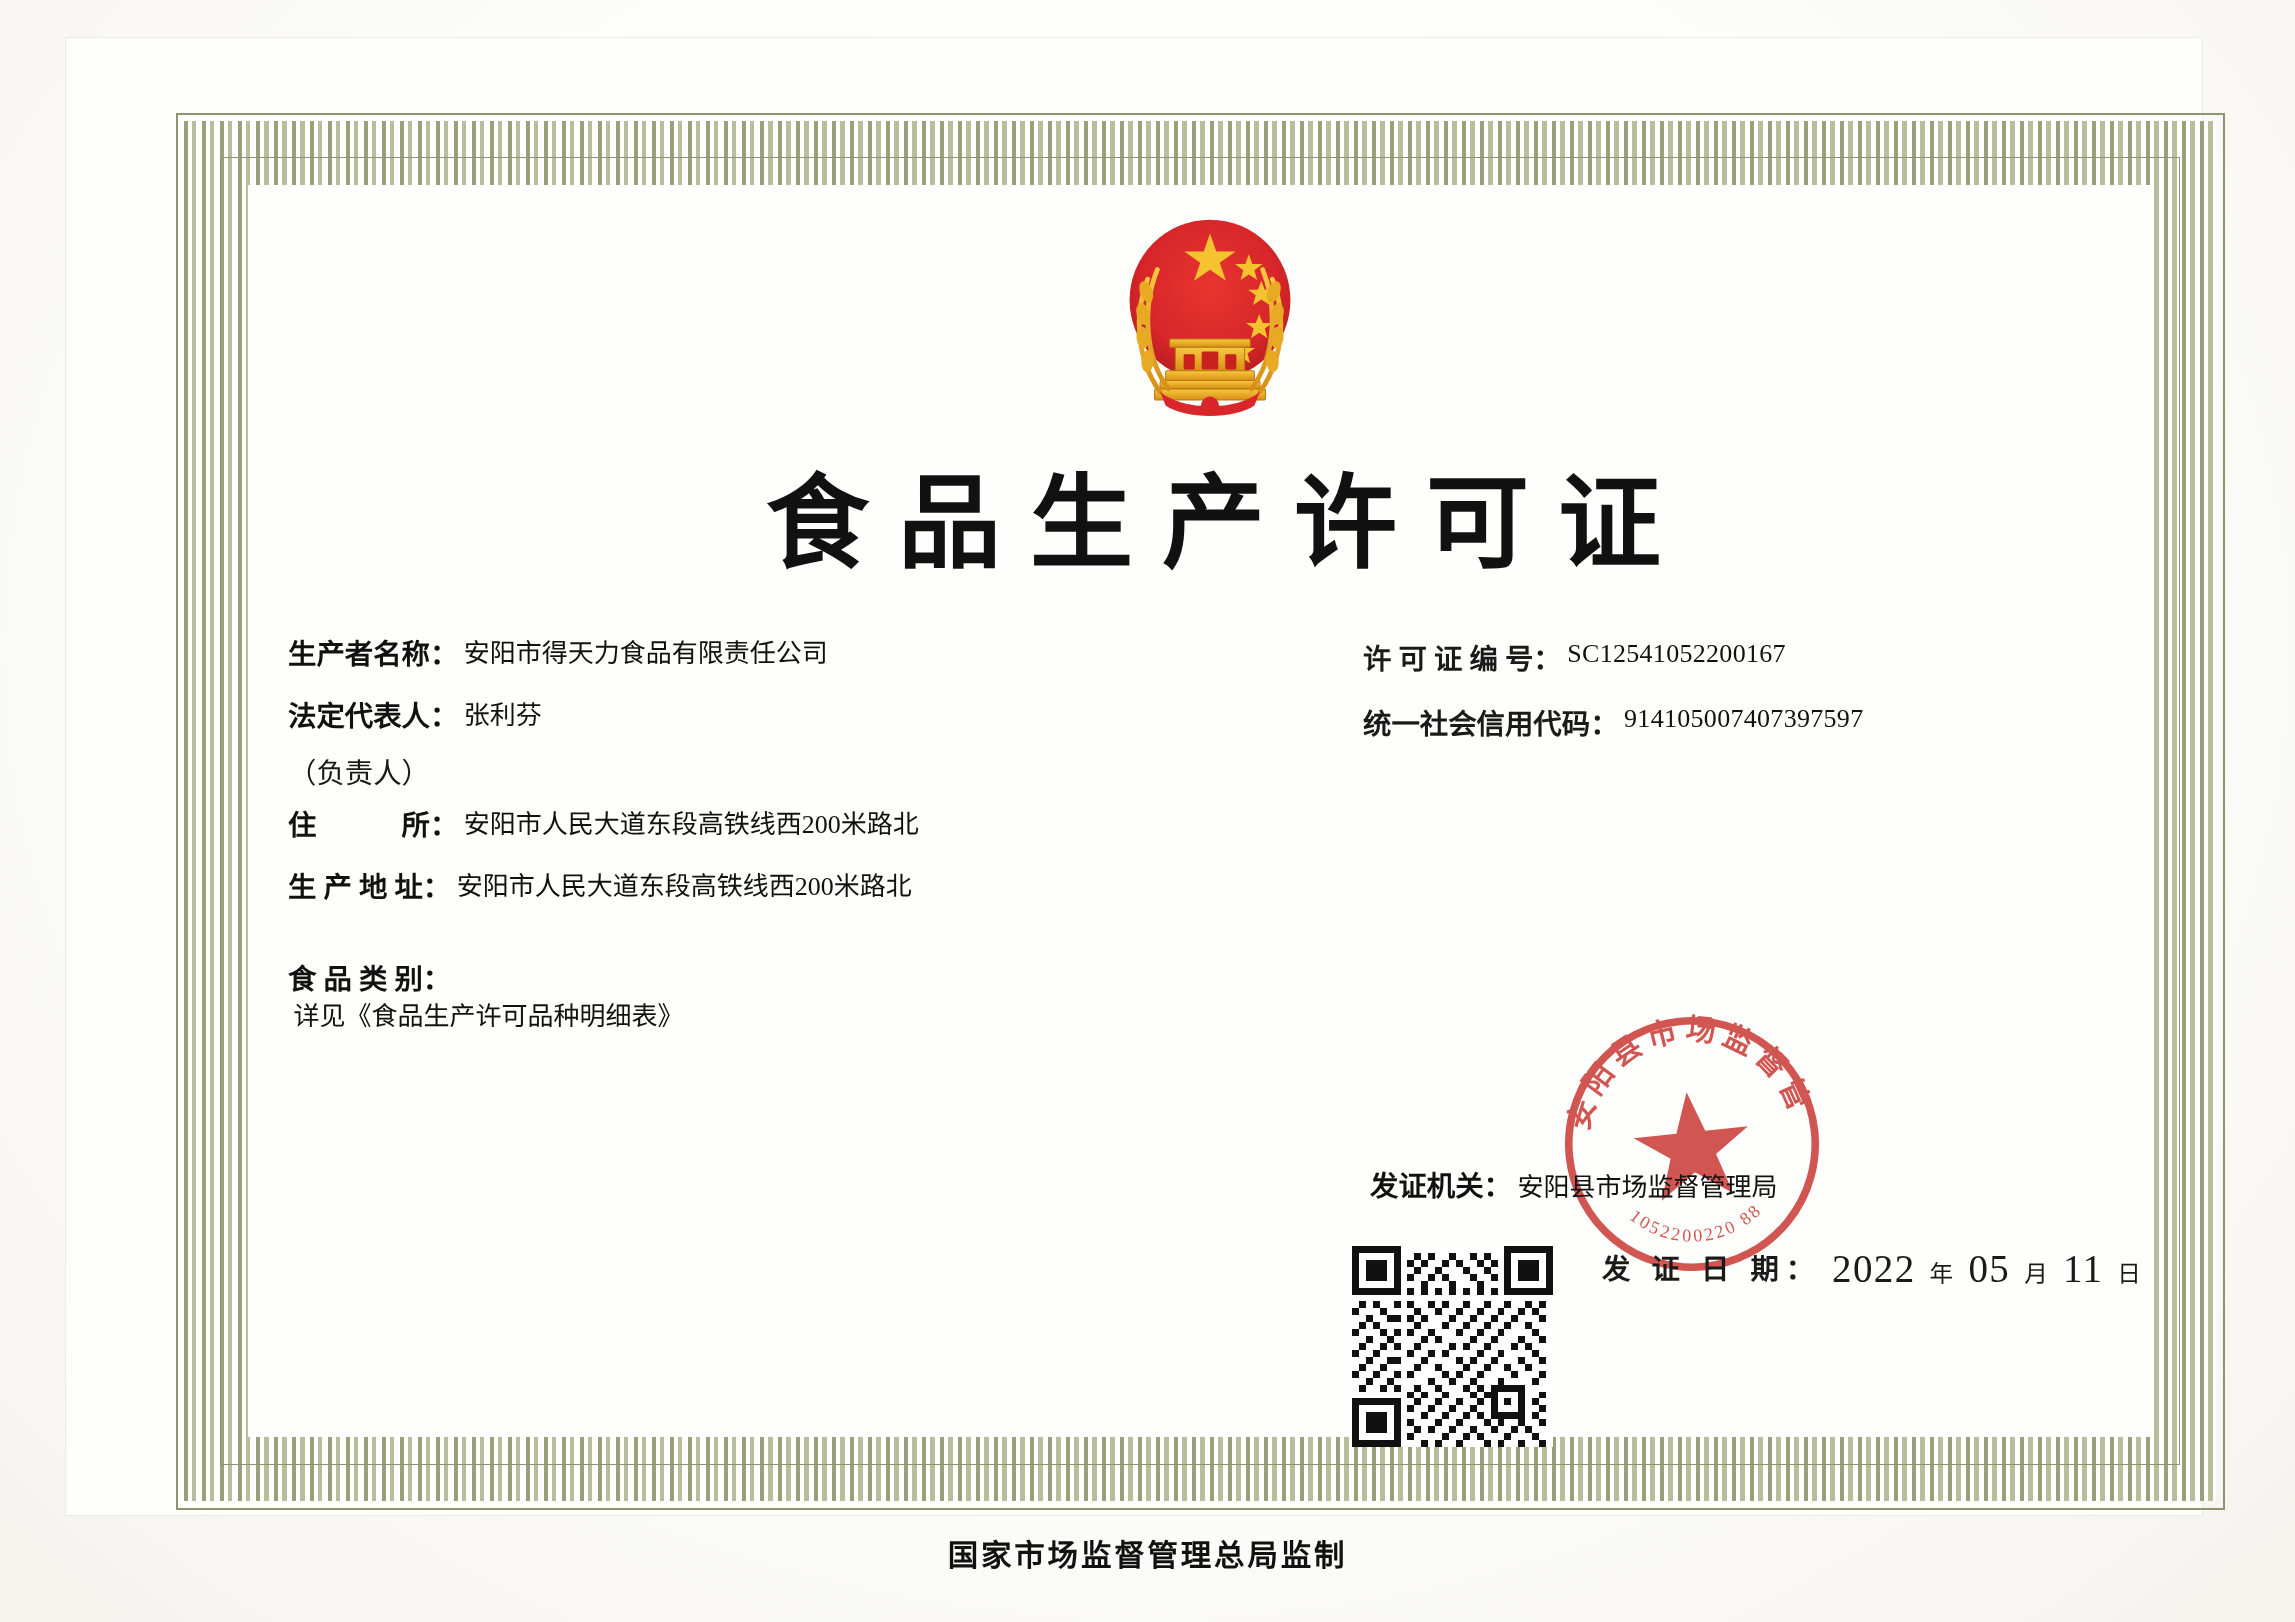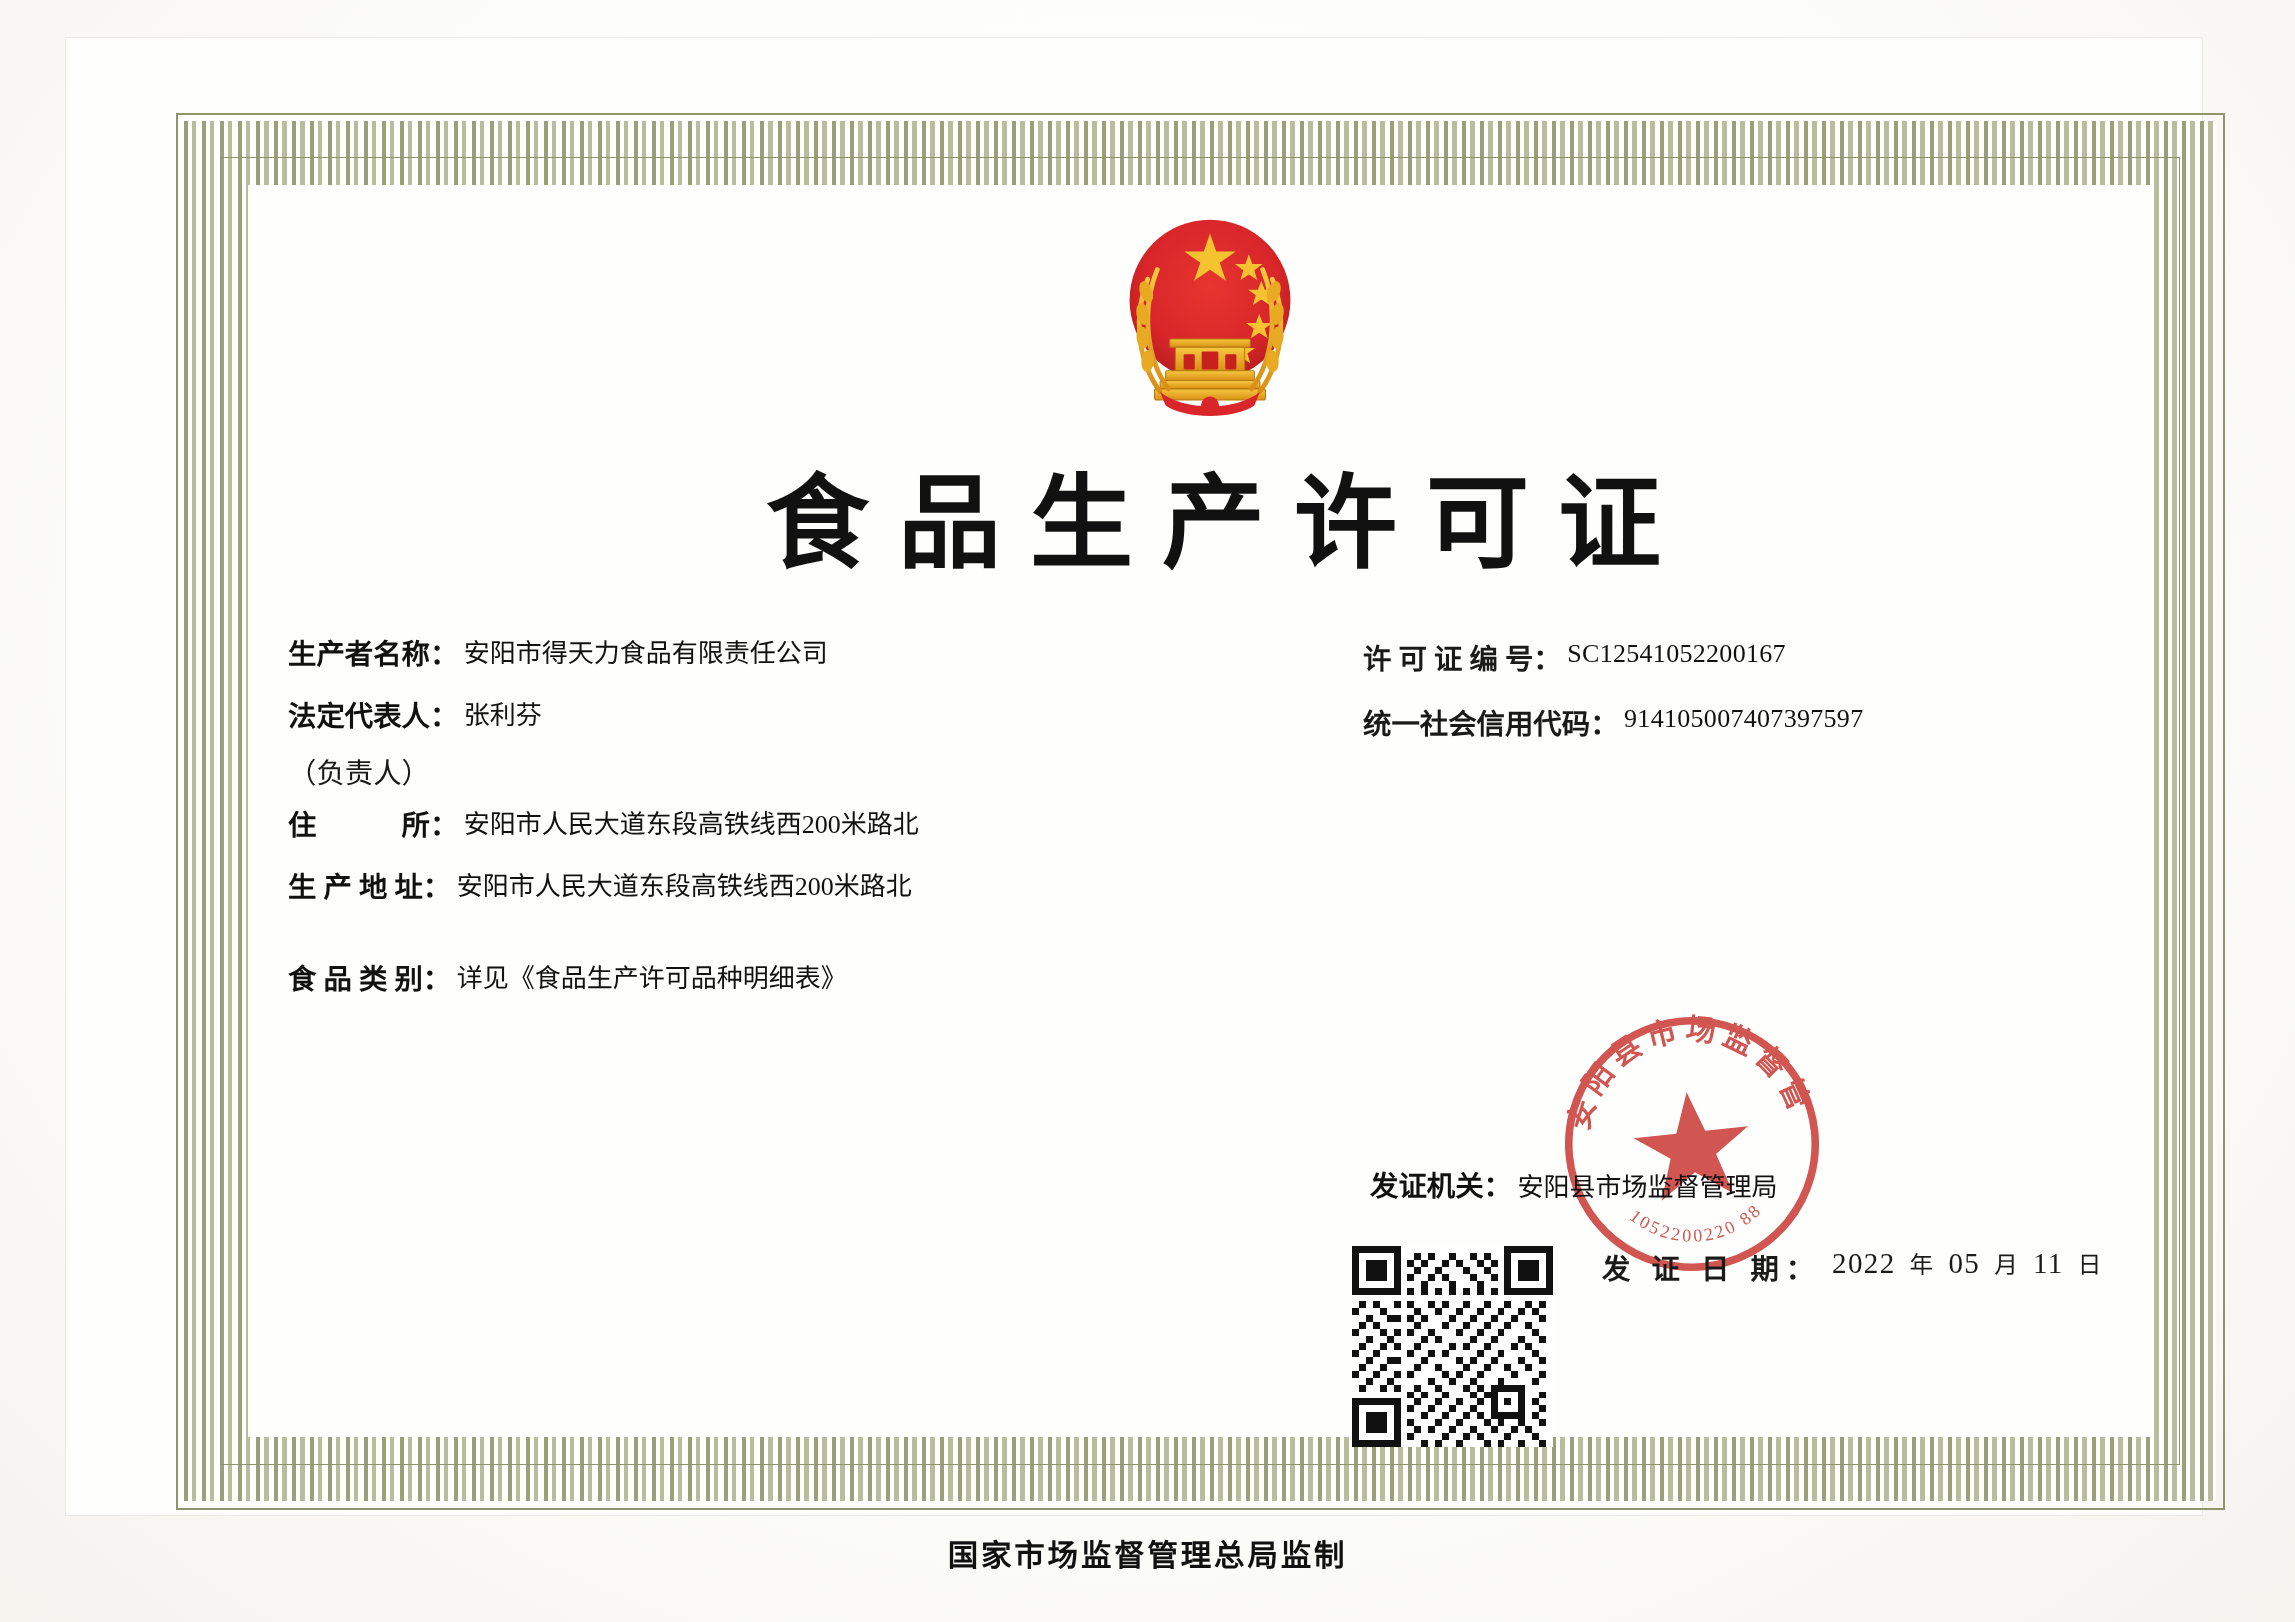--- a/index.html
+++ b/index.html
@@ -147,21 +147,21 @@
     letter-spacing: 0.3px;
     text-align: center;
   }
 
   .sub-lbl {
     font-size: 28.4px;
     font-weight: 400;
     margin: -4.2px 0 14px 0;
     line-height: 1.3;
   }
-  .row-cat { margin-top: 54px; }
+  .row-cat { margin-top: 54px; flex-direction: column; }
 
   .right-lbl {
     font-size: 28.4px;
     font-weight: 700;
     white-space: nowrap;
   }
 
   
   .issuer {
     position: absolute;
@@ -189,21 +189,21 @@
   .date-label {
     font-size: 28.4px;
     font-weight: 700;
     letter-spacing: 7px;
     width: 208px;
   }
   .date-value {
     font-size: 28px;
     letter-spacing: 1.4px;
   }
-  .date-value .num { font-size: 29px; }
+  .date-value .num { font-size: 39px; }
   .date-value .cjk { font-size: 23.6px; padding: 0 5.5px; }
 
   
   .seal {
     position: absolute;
     left: 1491px;
     top: 971px;
     width: 270px;
     height: 270px;
     opacity: 0.82;

